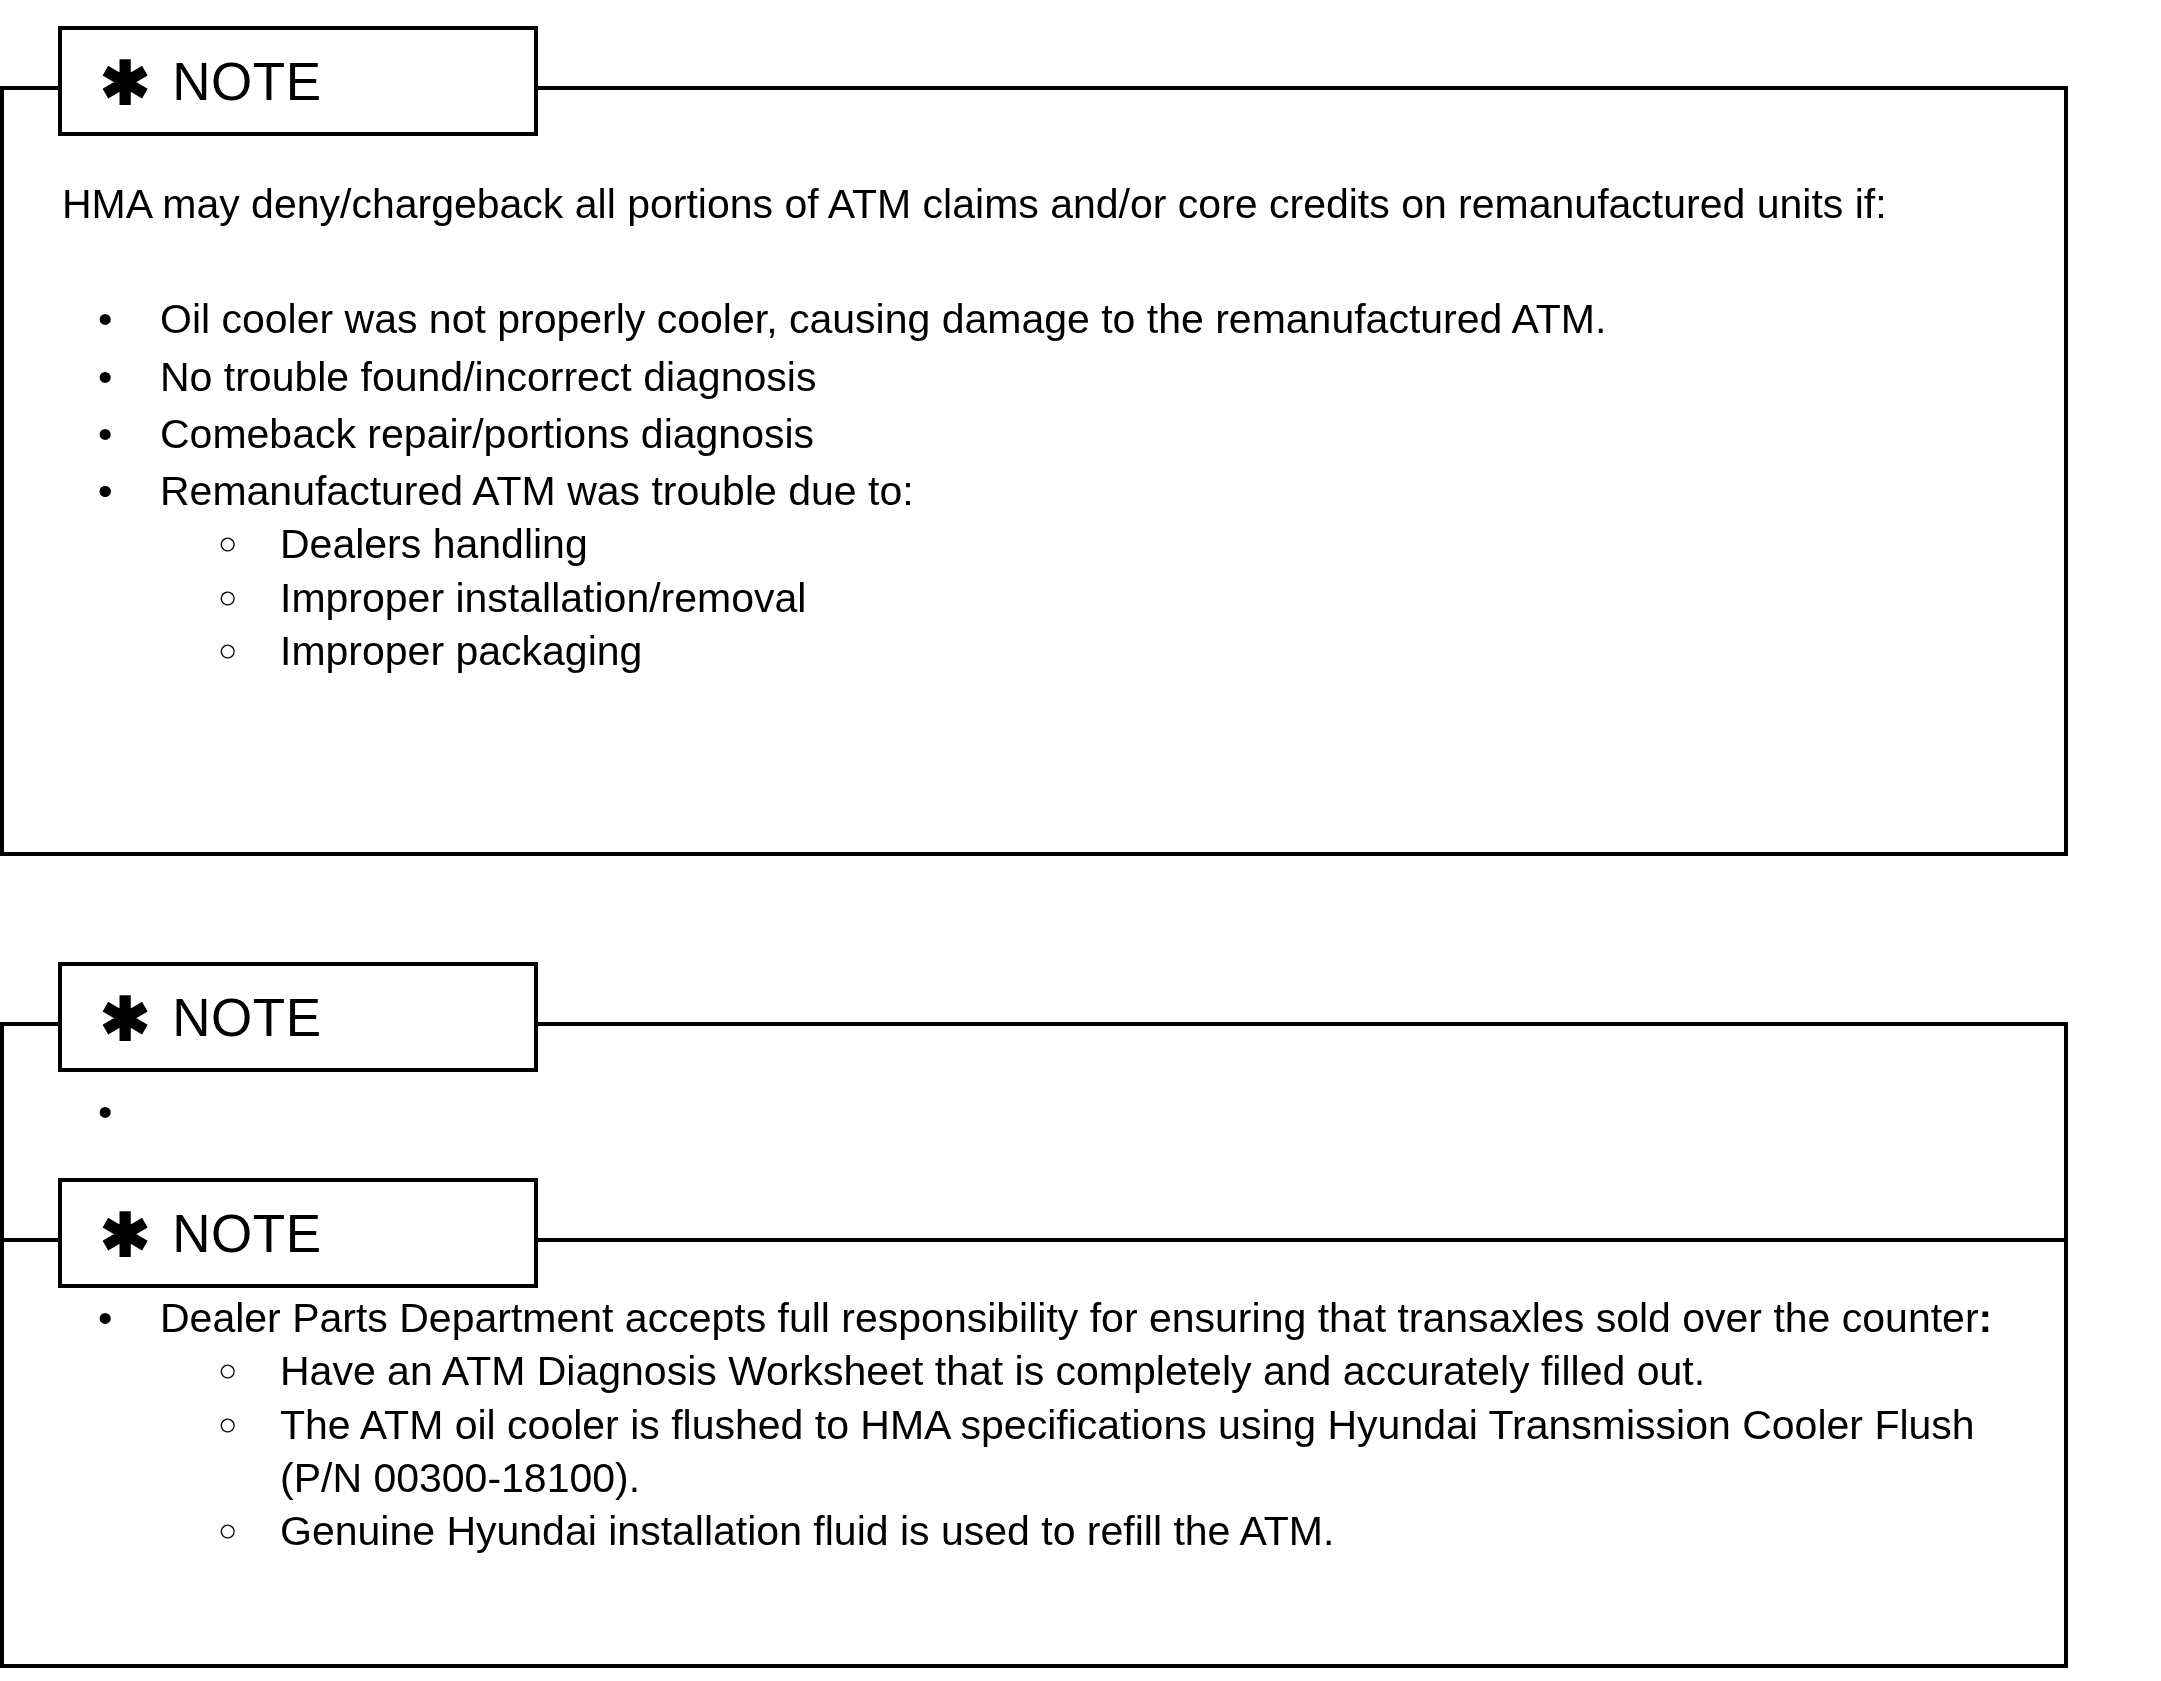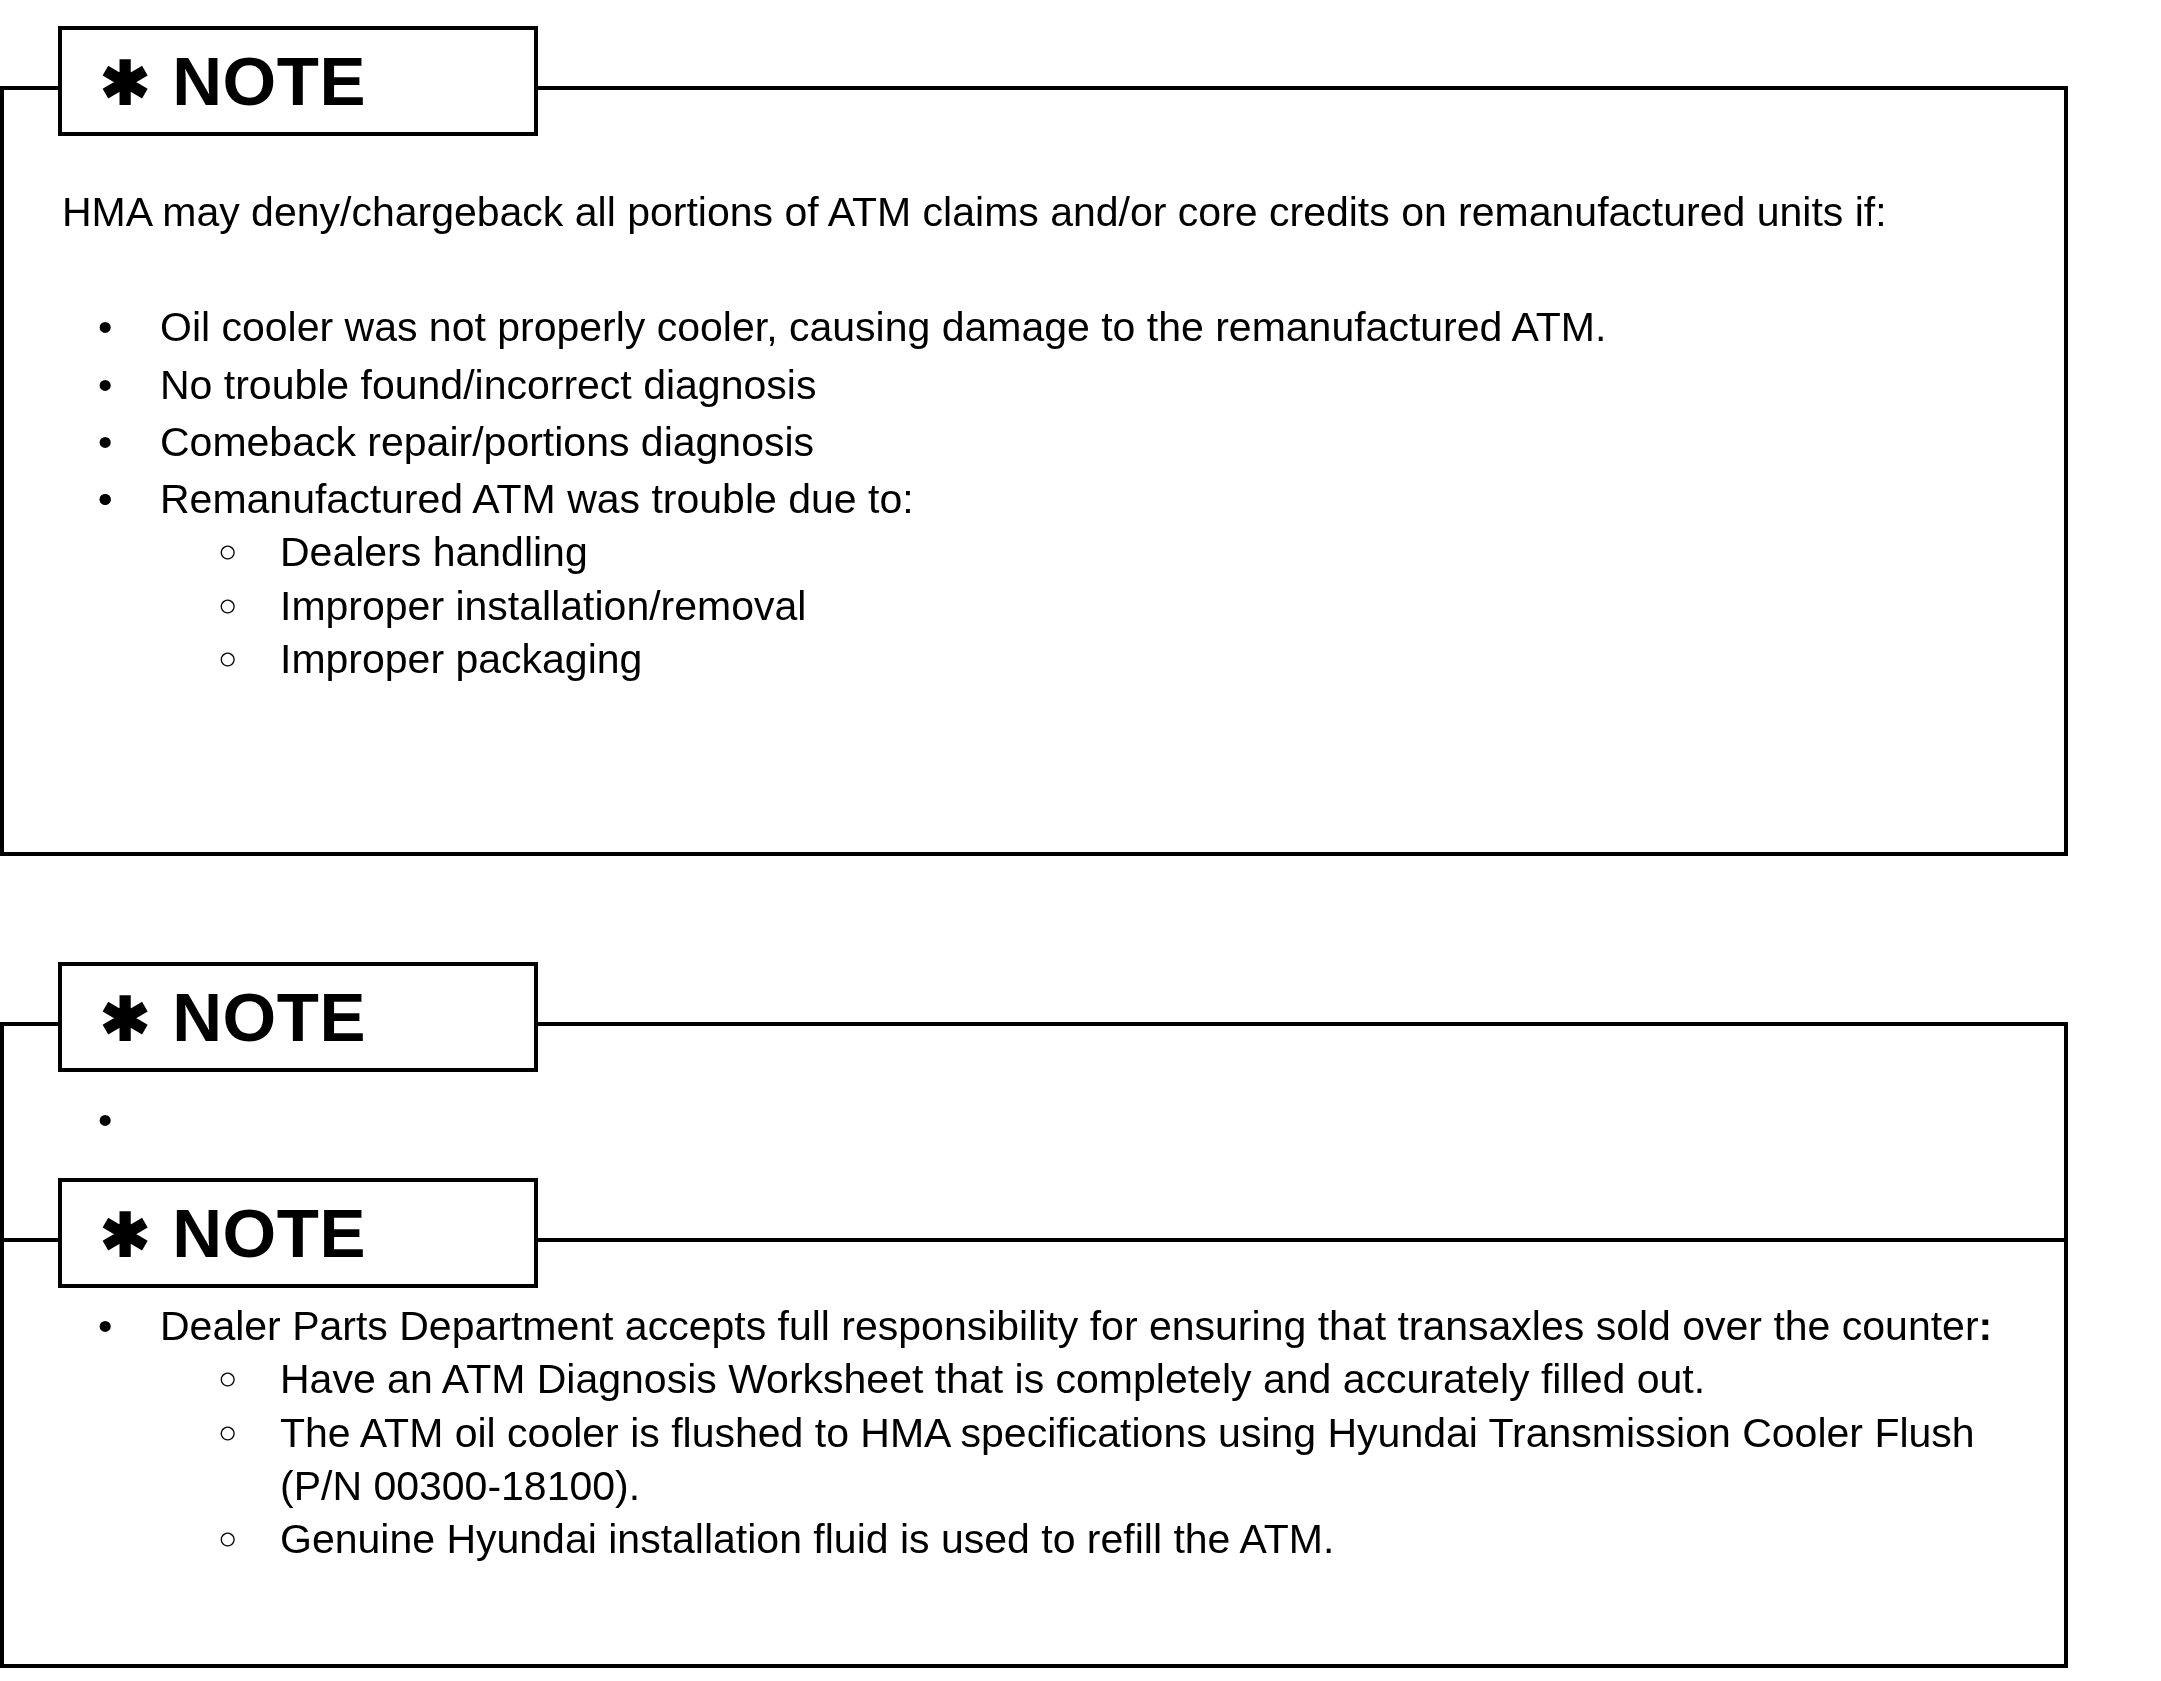--- a/index.html
+++ b/index.html
@@ -55,39 +55,38 @@
   .note-asterisk {
     font-size: 60px;
     font-weight: 700;
     line-height: 1;
     margin-right: 22px;
     margin-top: 6px;
     font-family: "Liberation Sans", sans-serif;
   }
 
   .note-title {
-    font-size: 69px;
-    font-weight: 700;
+    font-size: 53px;
+    font-weight: 400;
     letter-spacing: 0.5px;
     line-height: 1;
   }
 
   
   .tab-mask {
     position: absolute;
     background: #fff;
     z-index: 2;
   }
 
   .note-content {
     position: absolute;
     z-index: 1;
     font-size: 41px;
     line-height: 1.30;
-    margin-top: 8px;
   }
 
   .para {
     margin: 0;
     font-size: 41px;
     line-height: 1.30;
   }
 
   ul.lvl1 {
     list-style: none;

